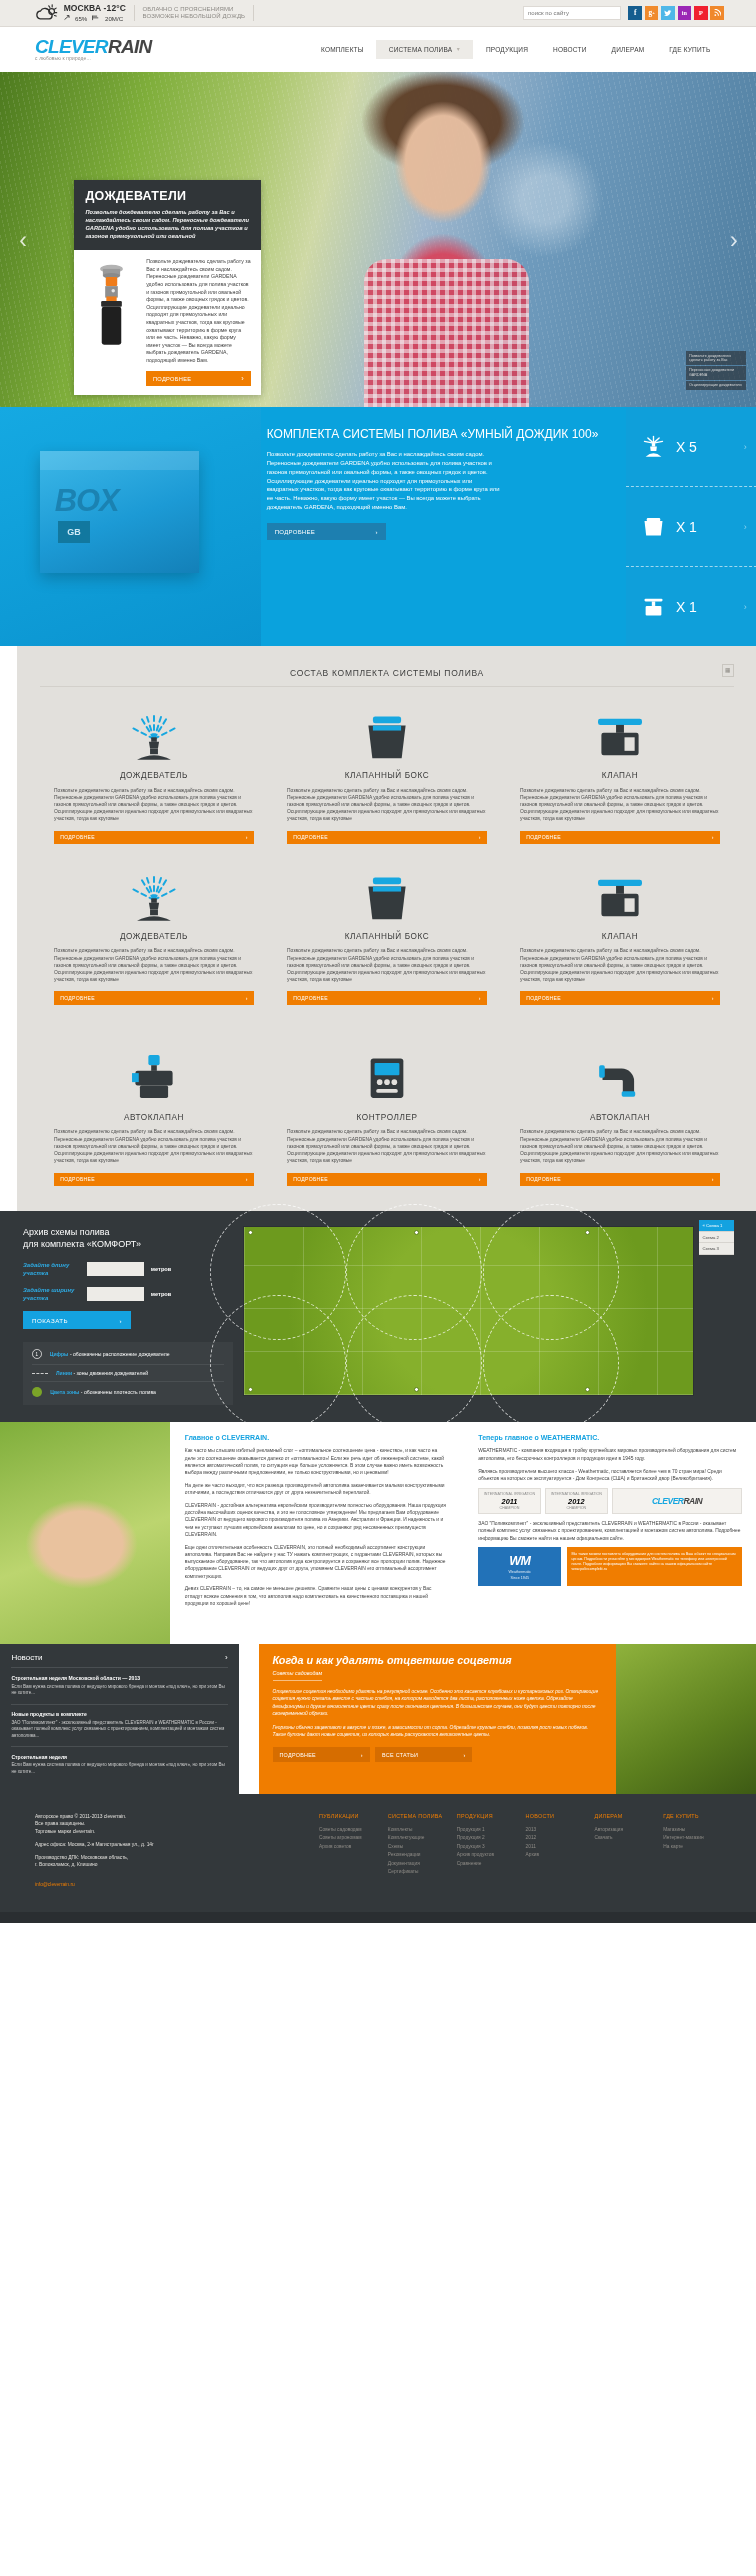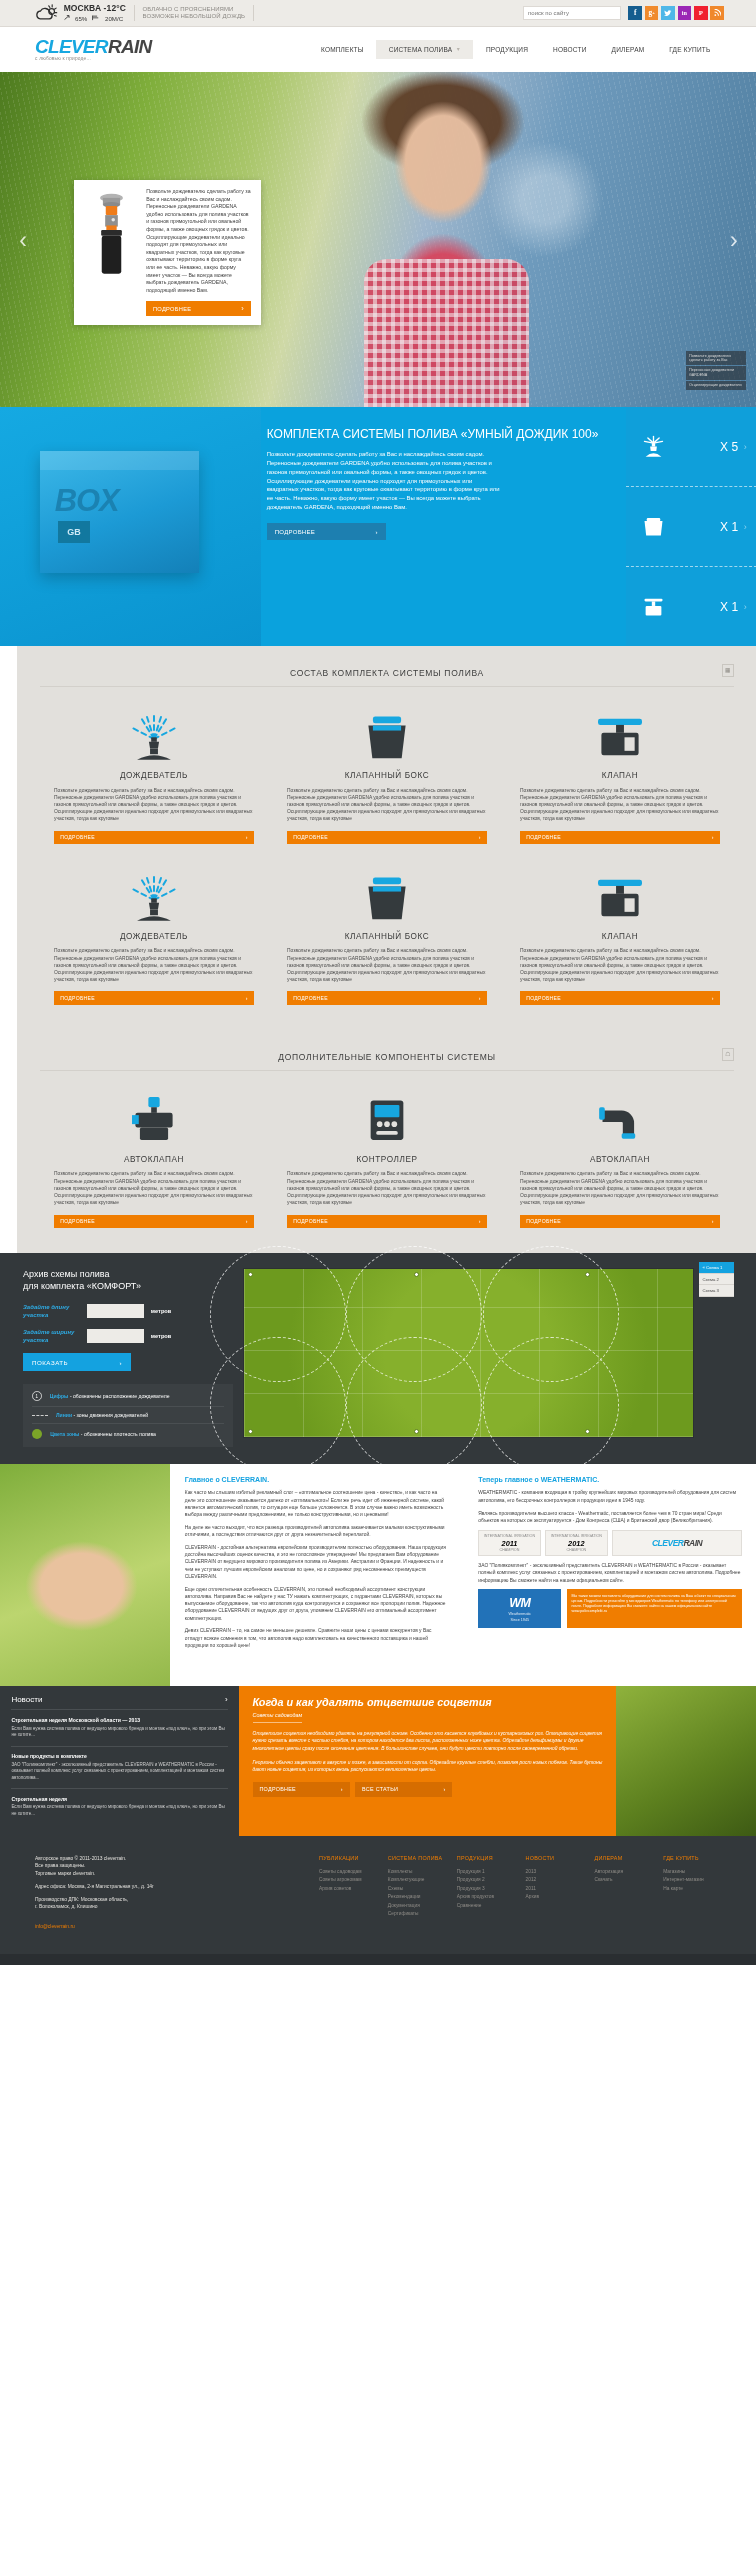--- a/index.html
+++ b/index.html
@@ -80,21 +80,21 @@
   .sb-nums{position:absolute;left:11.4px;top:11.4px;display:flex;gap:4.5px;}
   .sb-num{width:13.6px;height:13.6px;border-radius:50%;background:rgba(255,255,255,.55);color:#0d8cc4;font-size:6.2px;display:flex;align-items:center;justify-content:center;cursor:pointer;}
   .sb-num.on{background:#fff;}
   .sb-title{font-size:12px;line-height:14.8px;margin-bottom:8px;font-weight:400;}
   .sb-text{font-size:5.9px;line-height:8.8px;max-width:239px;}
   .sb-btn{margin-top:11.4px;width:119px;height:17px;background:#1d7fb0;display:flex;align-items:center;justify-content:space-between;padding:0 8px;font-size:6px;letter-spacing:0.3px;cursor:pointer;}
   .sb-right{width:131px;background:#0f9fda;display:flex;flex-direction:column;}
   .sb-row{flex:1;display:flex;align-items:center;padding:0 10.2px;gap:5.7px;border-bottom:0.6px dashed rgba(255,255,255,.6);}
   .sb-row:last-child{border-bottom:0;}
   .sb-ico{width:34px;display:flex;justify-content:center;}
-  .sb-qty{color:#fff;font-size:12px;flex:1;text-align:right;}
+  .sb-qty{color:#fff;font-size:14px;flex:1;text-align:left;}
   .sb-ar{color:#8fd4f0;font-size:9px;}
 
   
   .sec{background:#e2e0dc;padding:14.8px 0 5.7px;margin-left:17px;}
   .sec-head{display:flex;align-items:center;justify-content:center;position:relative;height:26px;border-bottom:0.6px solid #d3d0cb;margin:0 23px 16px;}
   .sec-title{font-size:8.5px;color:#3d3d3d;letter-spacing:0.7px;}
   .sec-ico{position:absolute;right:0;top:3.4px;width:12.5px;height:12.5px;border:0.6px solid #c9c6c0;display:flex;align-items:center;justify-content:center;color:#8f8c86;font-size:5.7px;}
 
   .cards{display:flex;gap:17px;justify-content:center;padding:0 23px 19.3px;}
   .card{flex:1;max-width:216px;text-align:center;}
@@ -149,21 +149,21 @@
   .wm-s{font-size:3.7px;margin-top:1.7px;opacity:.85;}
 
   
   .botrow{display:flex;}
   .news{width:239px;background:#33383b;padding:9px 11.4px 11.4px;}
   .news-h{display:flex;align-items:center;justify-content:space-between;color:#fff;font-size:8px;padding-bottom:5.7px;border-bottom:0.6px solid #4a4f52;}
   .nitem{padding:6.8px 0;border-bottom:0.6px solid #4a4f52;}
   .nitem:last-child{border-bottom:0;}
   .nt{color:#fff;font-size:5.1px;font-weight:bold;line-height:6.8px;}
   .nx{color:#cfcfcf;font-size:4.5px;line-height:6.5px;margin-top:1.7px;}
-  .article{flex:1;background:#f07d00;color:#fff;padding:10.2px 13.6px 11.4px;}
+  .article{flex:1;background:#f07d00;color:#fff;padding:10.2px 13.6px 11.4px;margin-left:20px;}
   .art-t{font-size:10.8px;font-style:italic;font-weight:bold;line-height:13px;}
   .art-s{font-size:5.4px;font-style:italic;margin-top:2.8px;border-bottom:0.6px solid rgba(255,255,255,.5);padding-bottom:4.5px;display:inline-block;}
   .art-p{font-size:4.9px;font-style:italic;line-height:7.2px;margin-top:6.8px;}
   .art-btns{display:flex;gap:5.7px;margin-top:9px;}
   .art-b{background:#d66d00;height:14.8px;display:flex;align-items:center;justify-content:space-between;padding:0 6.8px;font-size:5.4px;letter-spacing:0.3px;width:97px;cursor:pointer;}
   .art-img{width:141px;background:
      linear-gradient(150deg,#8fb23c,#5c7f1e 60%,#3d5a14),
      radial-gradient(circle at 30% 30%, #c7d96a, transparent 60%);}
 
   
@@ -279,20 +279,24 @@
   <div class="hero">
     <div class="hero-bg"></div>
     <div class="hero-rain"></div>
     <div class="hero-girl">
         <div class="chk"></div>
       </div>
     <div class="hero-arrow ha-l">‹</div>
     <div class="hero-arrow ha-r">›</div>
 
     <div class="hero-card">
+      <div class="hc-head">
+        <div class="hc-title">ДОЖДЕВАТЕЛИ</div>
+        <div class="hc-lead">Позвольте дождевателю сделать работу за Вас и наслаждайтесь своим садом. Переносные дождеватели GARDENA удобно использовать для полива участков и газонов прямоугольной или овальной</div>
+      </div>
       <div class="hc-body">
         <div class="hc-img">
           <svg class="spr" viewBox="0 0 54 150">
             <ellipse cx="27" cy="12" rx="20" ry="7" fill="#b3b3b3"></ellipse>
             <rect x="12" y="12" width="30" height="12" fill="#9a9a9a"></rect>
             <ellipse cx="27" cy="24" rx="15" ry="5" fill="#8a8a8a"></ellipse>
             <rect x="17" y="26" width="20" height="16" rx="2" fill="#ef7c1a"></rect>
             <rect x="16" y="42" width="22" height="20" fill="#8f8f8f"></rect>
             <circle cx="30" cy="50" r="3" fill="#e8e8e8"></circle>
             <rect x="18" y="60" width="18" height="8" fill="#ef7c1a"></rect>
@@ -502,24 +506,20 @@
         <div class="card-x">Позвольте дождевателю сделать работу за Вас и наслаждайтесь своим садом. Переносные дождеватели GARDENA удобно использовать для полива участков и газонов прямоугольной или овальной формы, а также овощных грядок и цветов. Осциллирующие дождеватели идеально подходят для прямоугольных или квадратных участков, тогда как круговые</div>
         <div class="card-btn">
             <span>ПОДРОБНЕЕ</span>
             <span>›</span>
           </div>
       </div>
     </div>
   </div>
 
   <div class="sec">
-    <div class="sec-head">
-      <div class="sec-title">ДОПОЛНИТЕЛЬНЫЕ КОМПОНЕНТЫ СИСТЕМЫ</div>
-      <div class="sec-ico">☖</div>
-    </div>
     <div class="cards">
       <div class="card">
         <div class="card-ico">
           <svg width="62" height="57" viewBox="0 0 110 100">
             <rect x="45" y="12" width="20" height="18" rx="3" fill="#17a7e0"></rect>
             <rect x="50" y="30" width="10" height="10" fill="#343a3d"></rect>
             <rect x="22" y="40" width="66" height="26" rx="4" fill="#343a3d"></rect>
             <rect x="30" y="66" width="50" height="22" rx="3" fill="#343a3d"></rect>
             <rect x="16" y="44" width="12" height="16" fill="#17a7e0"></rect>
           </svg>

